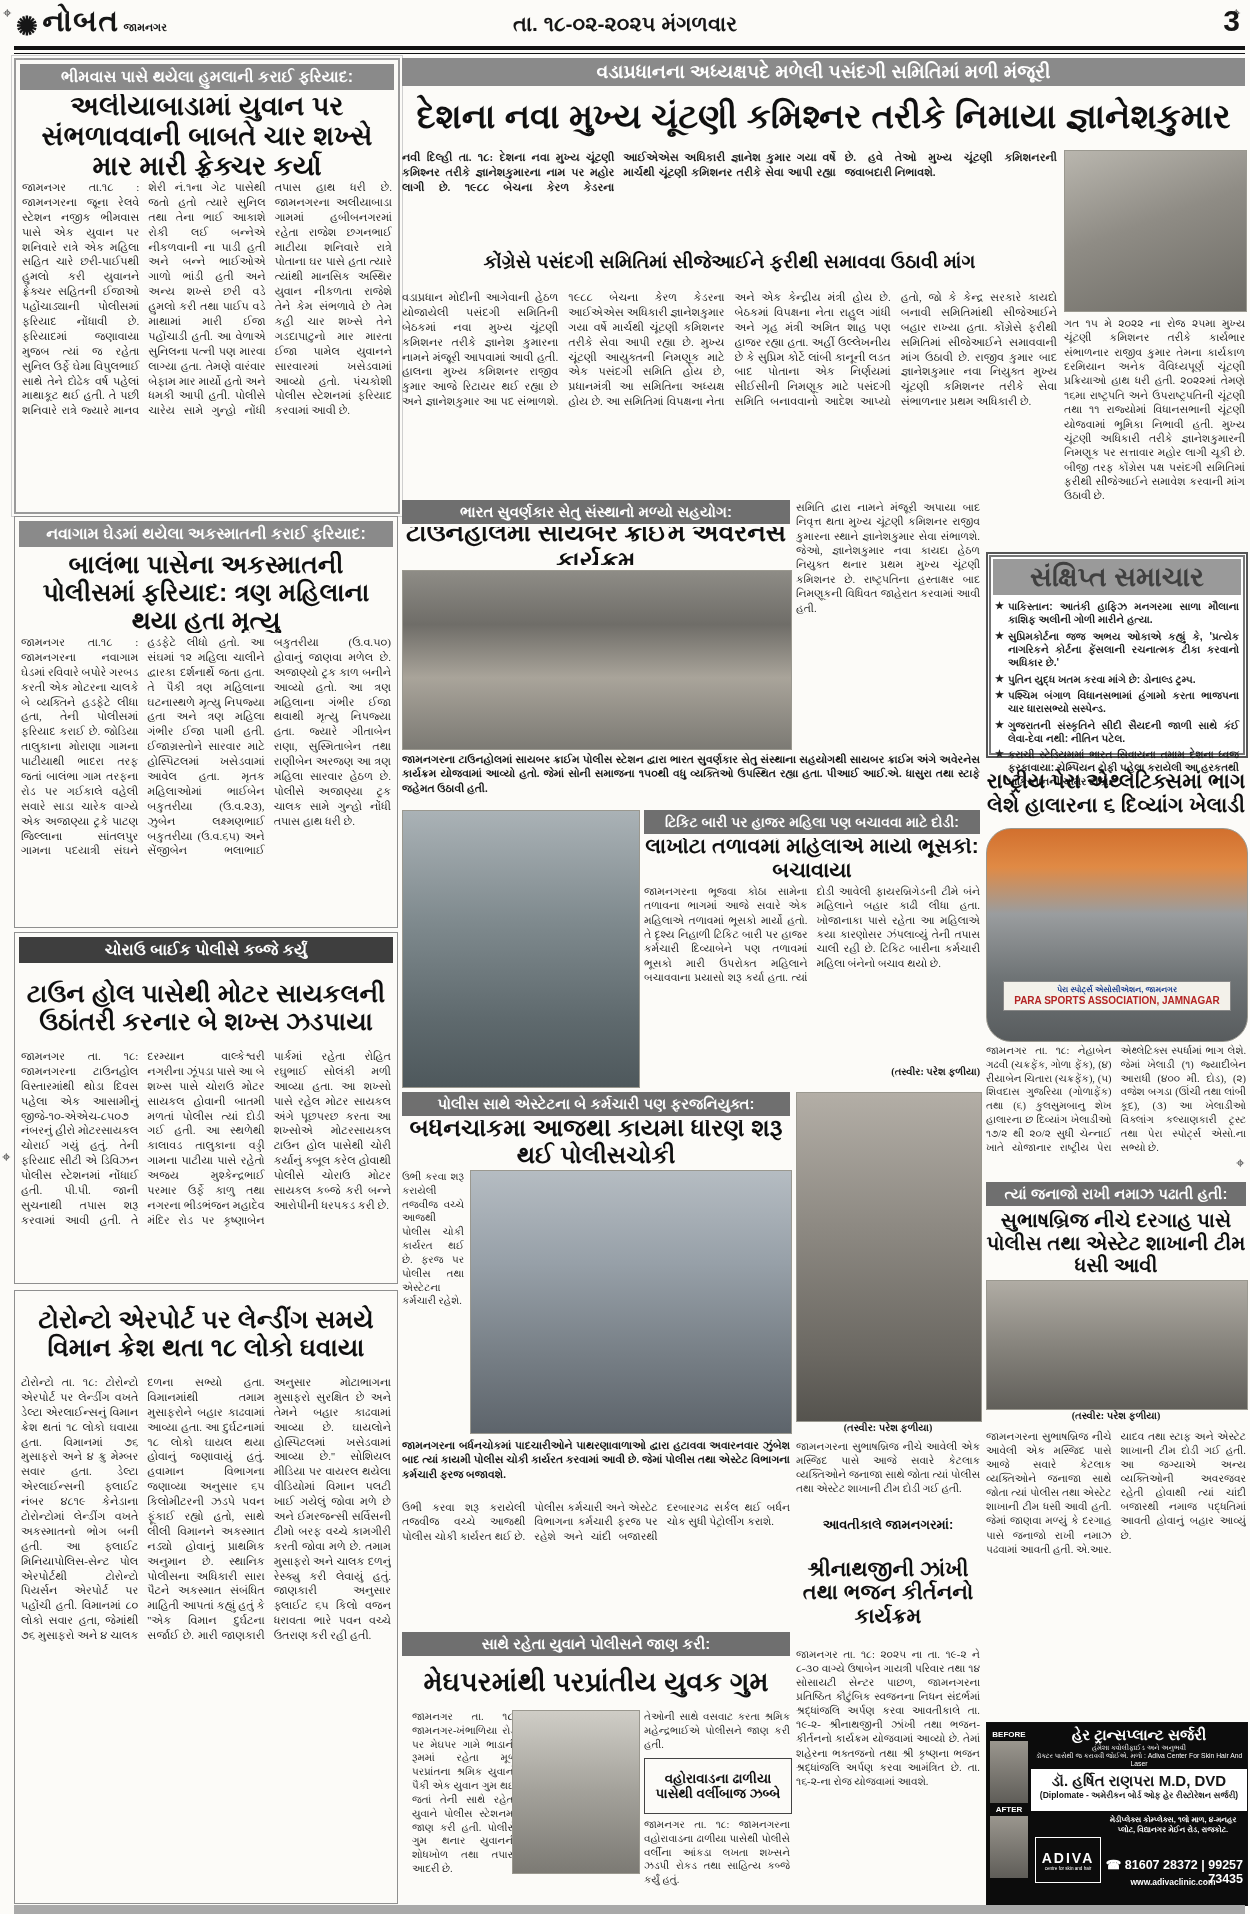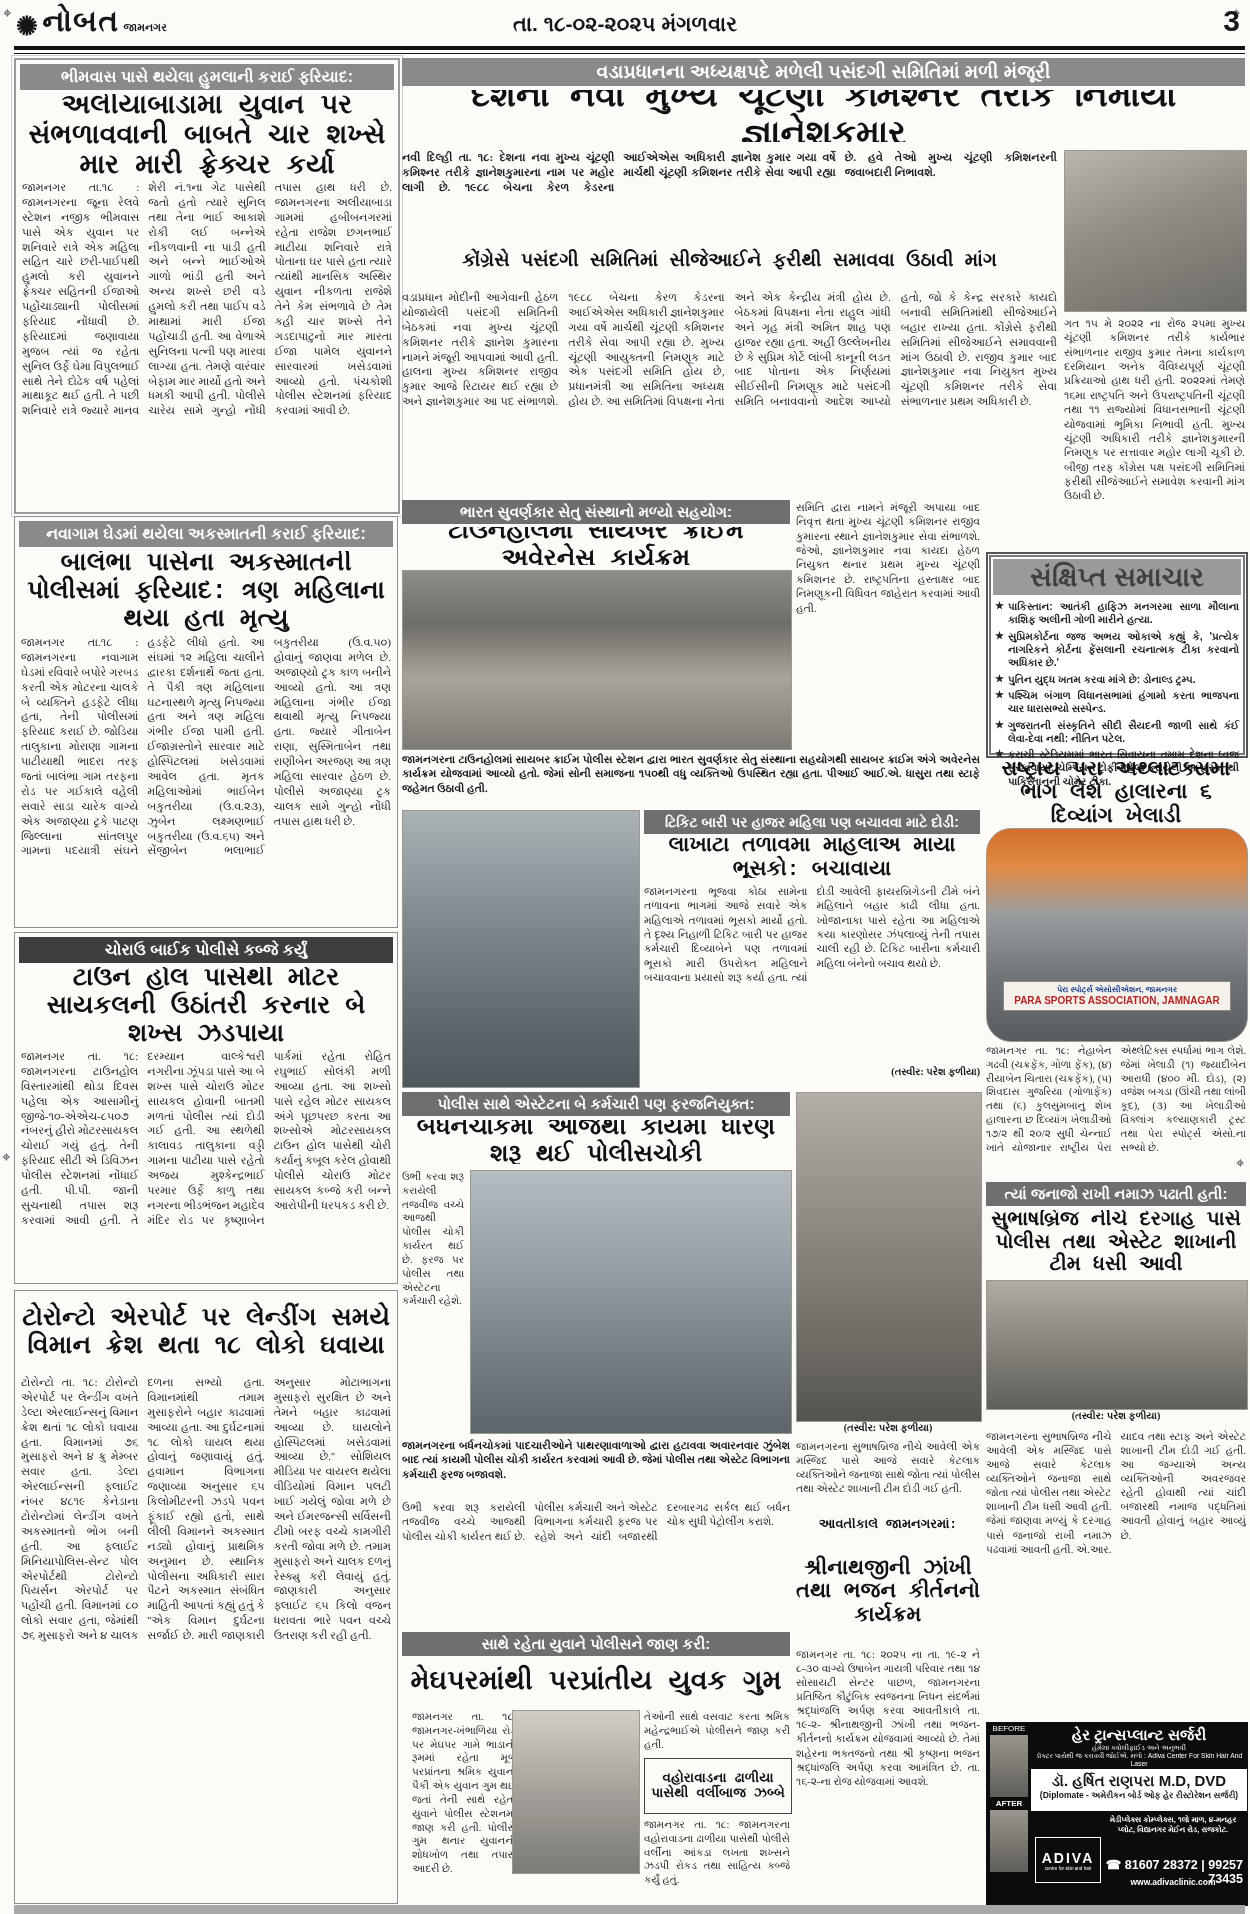--- a/index.html
+++ b/index.html
@@ -3,21 +3,21 @@
 <meta charset="utf-8">
 <style>
   html,body{margin:0;padding:0;background:#e8e6e1;}
   #page{position:relative;width:1250px;height:1914px;background:#fcfbf8;color:#161616;
         font-family:"Liberation Serif",serif;overflow:hidden;margin:0 auto;}
   .a{position:absolute;}
   .kick{background:#8a8a8a;color:#fff;font-weight:bold;font-family:"Liberation Sans",sans-serif;
         display:flex;align-items:center;justify-content:center;text-align:center;overflow:hidden;line-height:1.05;}
   .kick.dark{background:#3e3e3e;}
   .kick.mid{background:#6f6f6f;}
-  .hl{font-family:Liberation Mono, monospace;font-weight:bold;color:#101010;text-align:center;
+  .hl{font-family:Liberation Sans, sans-serif;font-weight:bold;color:#101010;text-align:center;
       line-height:1.12;overflow:hidden;}
   .bt{font-size:11.2px;line-height:1.33;text-align:justify;color:#1d1d1d;overflow:hidden;}
   .cols2{column-count:2;column-gap:9px;}
   .cols3{column-count:3;column-gap:9px;}
   .cols4{column-count:4;column-gap:10px;}
   .cap{font-weight:bold;font-size:10.8px;line-height:1.32;text-align:justify;overflow:hidden;}
   .credit{font-weight:bold;font-size:10px;text-align:right;overflow:hidden;}
   .photo{background:#c9c6bf;overflow:hidden;border:1px solid #9a988f;}
   .ph-crowd{background:linear-gradient(180deg,#8e8c86 0%,#6f6d68 30%,#a9a49a 60%,#7c7a74 100%);}
   .ph-ec{background:linear-gradient(160deg,#b9b6ae 0%,#8f8c85 45%,#6e6c66 100%);}
@@ -170,21 +170,21 @@
   <div class="bt cols2 a" style="left:986px;top:1044px;width:260px;height:134px;font-size:10.4px;">જામનગર તા. ૧૮: નેહાબેન ગઢવી (ચક્રફેંક, ગોળા ફેંક), (૪) રીયાબેન ચિતારા (ચક્રફેંક), (૫) શિવદાસ ગુજરિયા (ગોળાફેંક) તથા (૬) કુલસુમબાનુ શેખ હાલારના છ દિવ્યાંગ ખેલાડીઓ ૧૭/૨ થી ૨૦/૨ સુધી ચેન્નાઈ ખાતે યોજાનાર રાષ્ટ્રીય પેરા એથ્લેટિક્સ સ્પર્ધામાં ભાગ લેશે. જેમાં ખેલાડી (૧) જ્યાદીબેન આરાધી (૪૦૦ મી. દોડ), (૨) વજેશ બગડા (ઊંચી તથા લાંબી કૂદ), (૩) આ ખેલાડીઓ વિક્લાંગ કલ્યાણકારી ટ્રસ્ટ તથા પેરા સ્પોર્ટ્સ એસો.ના સભ્યો છે.</div>
 
   <div class="kick mid a" style="left:986px;top:1182px;width:260px;height:24px;font-size:15px;">ત્યાં જનાજો રાખી નમાઝ પઢાતી હતી:</div>
   <div class="hl a" style="left:986px;top:1210px;width:260px;height:66px;font-size:20px;display:flex;align-items:center;justify-content:center;">સુભાષબ્રિજ નીચે દરગાહ પાસે પોલીસ તથા એસ્ટેટ શાખાની ટીમ ધસી આવી</div>
   <div class="photo ph-dargah a" style="left:986px;top:1280px;width:260px;height:128px;"></div>
   <div class="credit a" style="left:986px;top:1410px;width:260px;height:14px;text-align:center;">(તસ્વીર: પરેશ ફળીયા)</div>
   <div class="bt cols2 a" style="left:986px;top:1430px;width:260px;height:270px;font-size:10.6px;">જામનગરના સુભાષબ્રિજ નીચે આવેલી એક મસ્જિદ પાસે આજે સવારે કેટલાક વ્યક્તિઓને જનાજા સાથે જોતા ત્યાં પોલીસ તથા એસ્ટેટ શાખાની ટીમ ધસી આવી હતી. જેમાં જાણવા મળ્યું કે દરગાહ પાસે જનાજો રાખી નમાઝ પઢવામાં આવતી હતી. એ.આર. યાદવ તથા સ્ટાફ અને એસ્ટેટ શાખાની ટીમ દોડી ગઈ હતી. આ જગ્યાએ અન્ય વ્યક્તિઓની અવરજવર રહેતી હોવાથી ત્યાં ચાંદી બજારથી નમાજ પદ્ધતિમાં આવતી હોવાનું બહાર આવ્યું છે.</div>
 
   <div class="a" style="left:986px;top:1722px;width:260px;height:182px;border:1px solid #111;background:#fff;">
     <div style="position:absolute;left:0;top:0;width:44px;height:182px;background:#0c0c0c;">
-      <div style="color:#fff;font-family:'Liberation Sans',sans-serif;font-weight:normal;font-size:8px;text-align:center;padding-top:1px;">BEFORE</div>
+      <div style="color:#fff;font-family:'Liberation Sans',sans-serif;font-weight:bold;font-size:8px;text-align:center;padding-top:7px;">BEFORE</div>
       <div class="ph-mini" style="margin:2px 3px;height:62px;"></div>
       <div style="color:#fff;font-family:'Liberation Sans',sans-serif;font-weight:bold;font-size:8px;text-align:center;">AFTER</div>
       <div class="ph-mini" style="margin:2px 3px;height:62px;"></div>
     </div>
     <div style="position:absolute;left:44px;top:0;width:216px;height:46px;" class="adball">
       <div style="font-size:15px;font-weight:bold;text-align:center;padding-top:3px;">હેર ટ્રાન્સપ્લાન્ટ સર્જરી</div>
       <div style="font-size:7px;text-align:center;">હંમેશા ક્વોલીફાઈડ અને અનુભવી</div>
       <div style="font-size:6.8px;text-align:center;">ડૉક્ટર પાસેથી જ કરાવવી જોઈએ. મળો : Adiva Center For Skin Hair And Laser</div>
     </div>
     <div style="position:absolute;left:44px;top:46px;width:216px;height:42px;background:#fff;">

